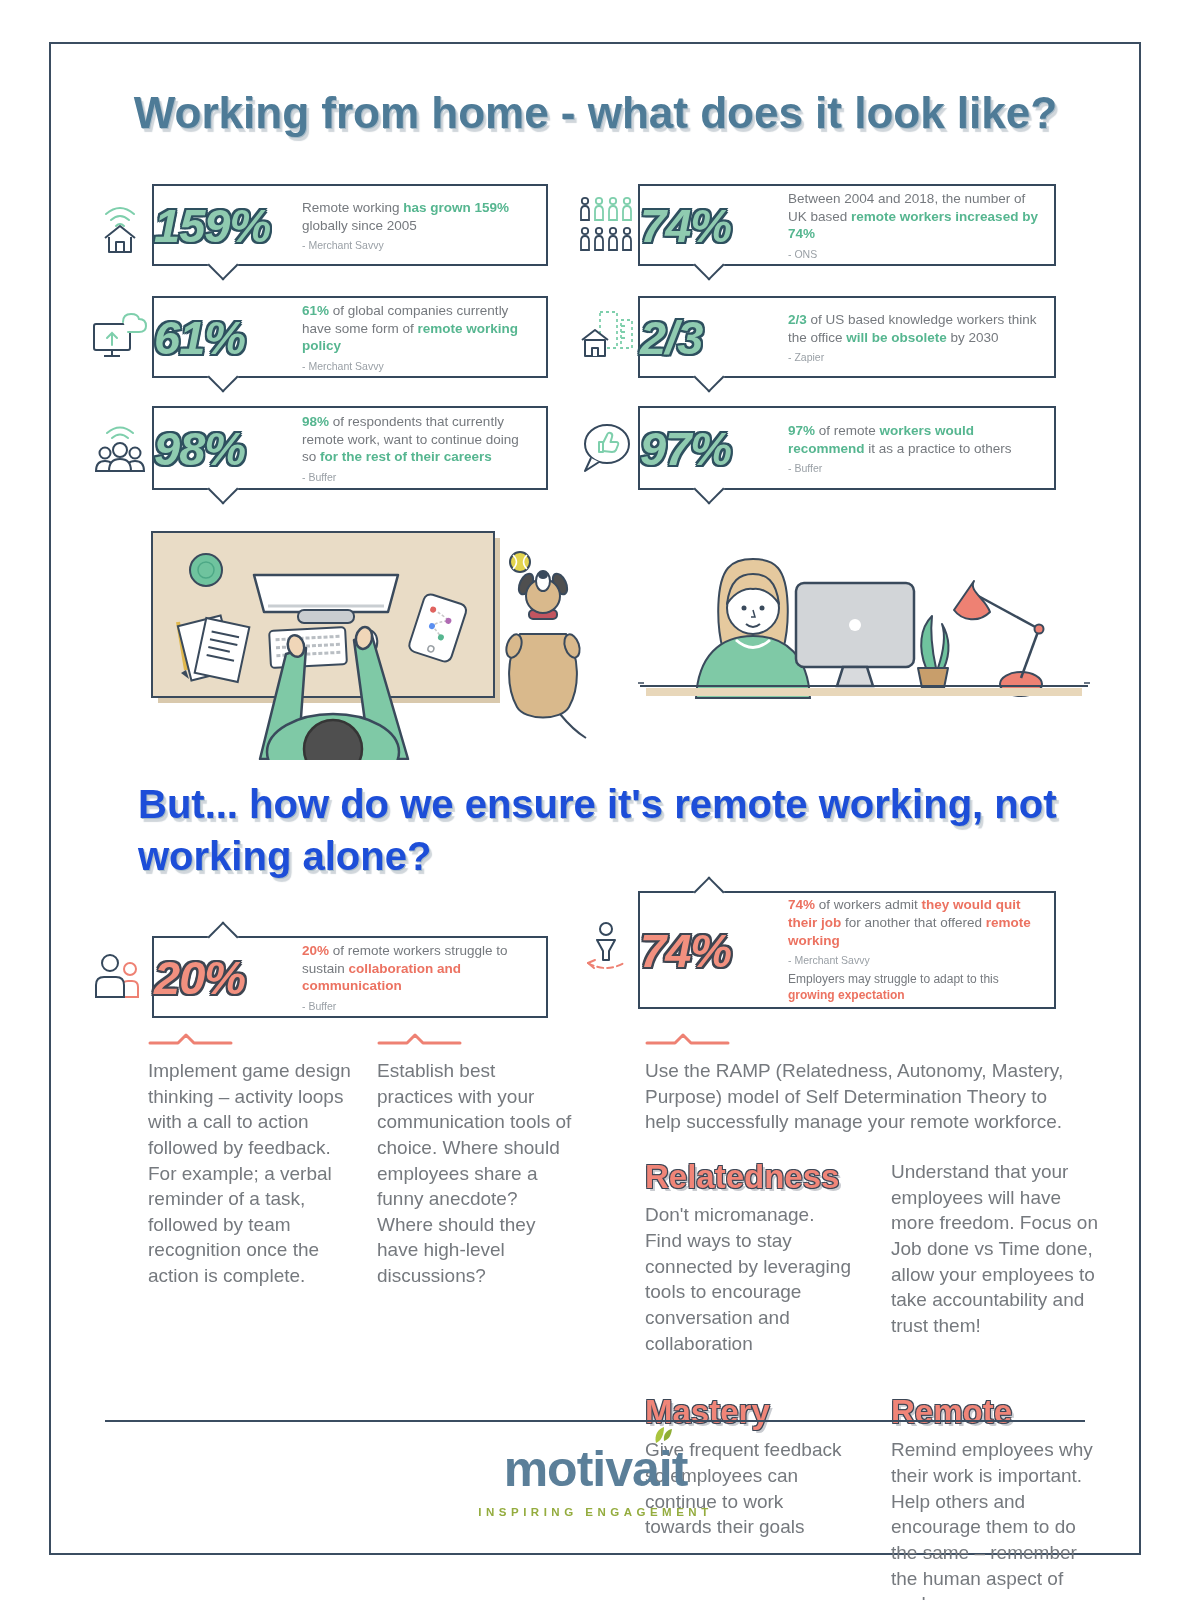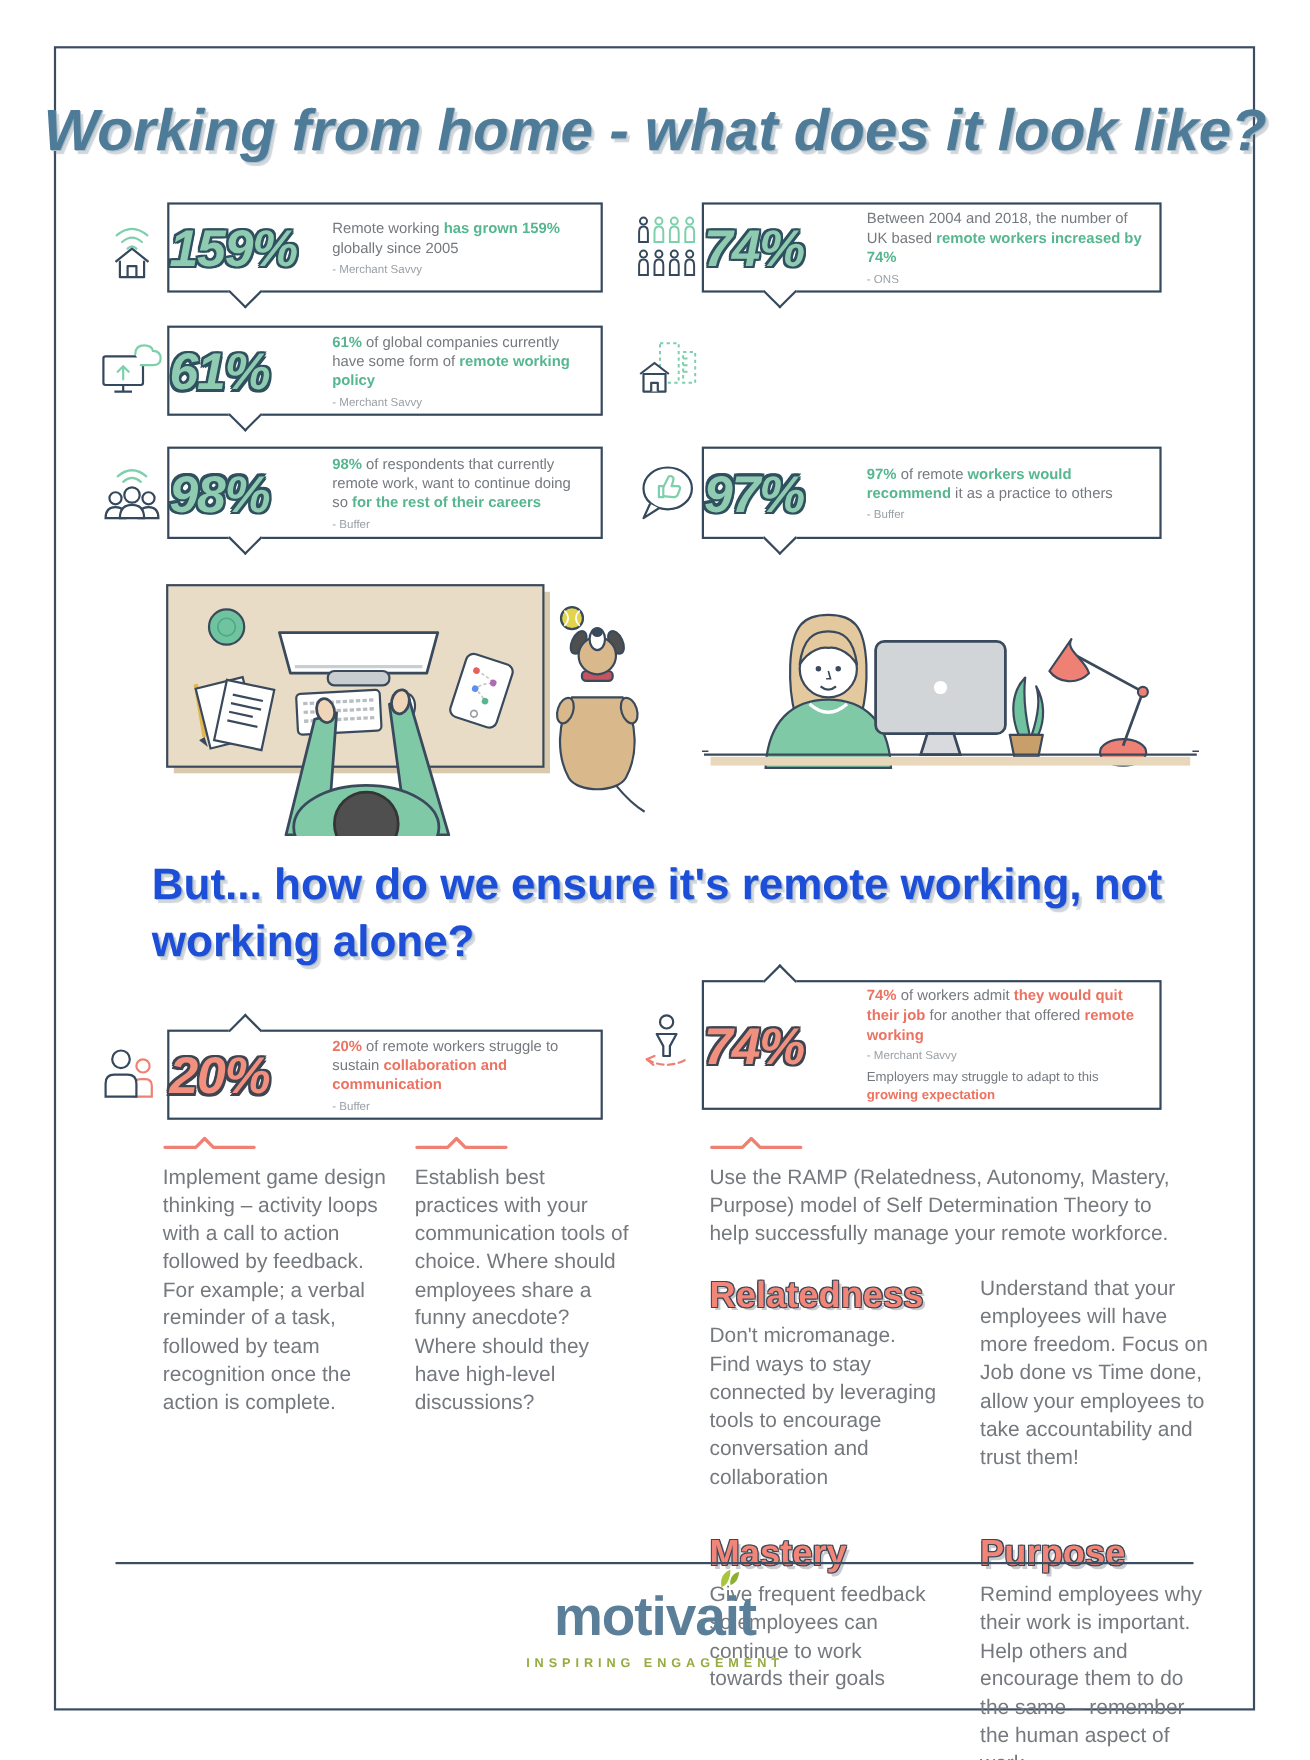--- a/index.html
+++ b/index.html
@@ -1,22 +1,22 @@
 <!DOCTYPE html>
 <html><head>
 <meta charset="utf-8">
 <style>
   html,body{margin:0;padding:0;background:#fff;}
   body{width:1191px;height:1600px;position:relative;font-family:"Liberation Sans",sans-serif;overflow:hidden;}
   .page{position:absolute;inset:0;background:#fff;}
   .frame{position:absolute;left:49px;top:42px;width:1088px;height:1509px;border:2px solid #3b4d61;}
 
   .main-title{position:absolute;top:88px;left:0;width:100%;text-align:center;margin:0;
-    font-size:53px;font-weight:bold;color:#4e7b97;
-    text-shadow:1px 1px 0 #a9bcc8, 3px 4px 1px rgba(100,120,135,0.30);font-style:italic;}
+    font-size:44px;font-weight:bold;color:#4e7b97;
+    text-shadow:1px 1px 0 #a9bcc8, 3px 4px 1px rgba(100,120,135,0.30);}
   .secondary-title{position:absolute;top:778px;left:138px;width:950px;margin:0;
     font-size:40px;font-weight:bold;color:#1d4ed8;line-height:1.3;
     text-shadow:1px 1px 0 #a9bcc8, 3px 4px 1px rgba(100,120,135,0.30);}
 
   .stat-row{position:absolute;display:flex;align-items:stretch;}
   .stat-icon{flex:0 0 64px;display:flex;align-items:center;justify-content:center;}
   .stat-box{flex:1;position:relative;background:#fff;border:2px solid #35485c;
     display:flex;align-items:center;padding:6px 12px 6px 0;box-sizing:border-box;}
   .tail-b::after{content:"";position:absolute;bottom:-12px;left:58px;width:20px;height:20px;
     background:#fff;border-right:2px solid #35485c;border-bottom:2px solid #35485c;transform:rotate(45deg);}
@@ -166,20 +166,27 @@
         </g>
         <g stroke="#7ecfac" stroke-width="1.8">
           <path d="M45 18 L49 18 M45 24 L49 24 M45 30 L49 30"></path>
         </g>
         <g fill="#fff" stroke="#35485c" stroke-width="2" stroke-linejoin="round">
           <path d="M6 32 L19 22 L32 32"></path>
           <rect x="9" y="32" width="20" height="16"></rect>
           <path d="M16 48 L16 40 L22 40 L22 48"></path>
         </g>
       </svg>
+    </div>
+    <div class="stat-box tail-b">
+      <div class="stat-value num-green">2/3</div>
+      <div class="stat-body">
+        <p class="stat-text"><span class="seg-green">2/3</span><span class="seg-gray"> of US based knowledge workers think the office </span><span class="seg-green">will be obsolete</span><span class="seg-gray"> by 2030</span></p>
+        <p class="stat-source">- Zapier</p>
+      </div>
     </div>
   </div>
 
   <div class="stat-row" style="left:88px;top:406px;width:460px;height:84px;">
     <div class="stat-icon">
       <svg width="60" height="58" viewBox="0 0 60 58">
         <g fill="none" stroke="#7ecfac" stroke-width="2" stroke-linecap="round">
           <path d="M17 14 Q30 3 43 14"></path>
             <path d="M22 19 Q30 12 38 19"></path>
         </g>
@@ -391,21 +398,21 @@
       <p class="body-text">Don't micromanage. Find ways to stay connected by leveraging tools to encourage conversation and collaboration</p>
     </div>
     <div class="ramp-cell">
       <p class="body-text">Understand that your employees will have more freedom. Focus on Job done vs Time done, allow your employees to take accountability and trust them!</p>
     </div>
     <div class="ramp-cell">
       <h3 class="ramp-title">Mastery</h3>
       <p class="body-text">Give frequent feedback so employees can continue to work towards their goals</p>
     </div>
     <div class="ramp-cell">
-      <h3 class="ramp-title">Purpose</h3>
+      <h3 class="ramp-title">Remote</h3>
       <p class="body-text">Remind employees why their work is important. Help others and encourage them to do the same – remember the human aspect of work.</p>
     </div>
   </div>
 
   <div class="divider"></div>
   <div class="logo-row">
     <span class="logo-text">motiva</span><span class="logo-text logo-i"><svg class="logo-leaf" width="26" height="20" viewBox="0 0 26 20">
           <path d="M6 18 C4 10 8 4 14 2 C14 10 11 16 6 18 Z" fill="#a9c43d"></path>
           <path d="M14 16 C13 10 16 5 22 4 C21 11 19 14 14 16 Z" fill="#8fae35"></path>
         </svg><span>i</span></span><span class="logo-text">t</span>

